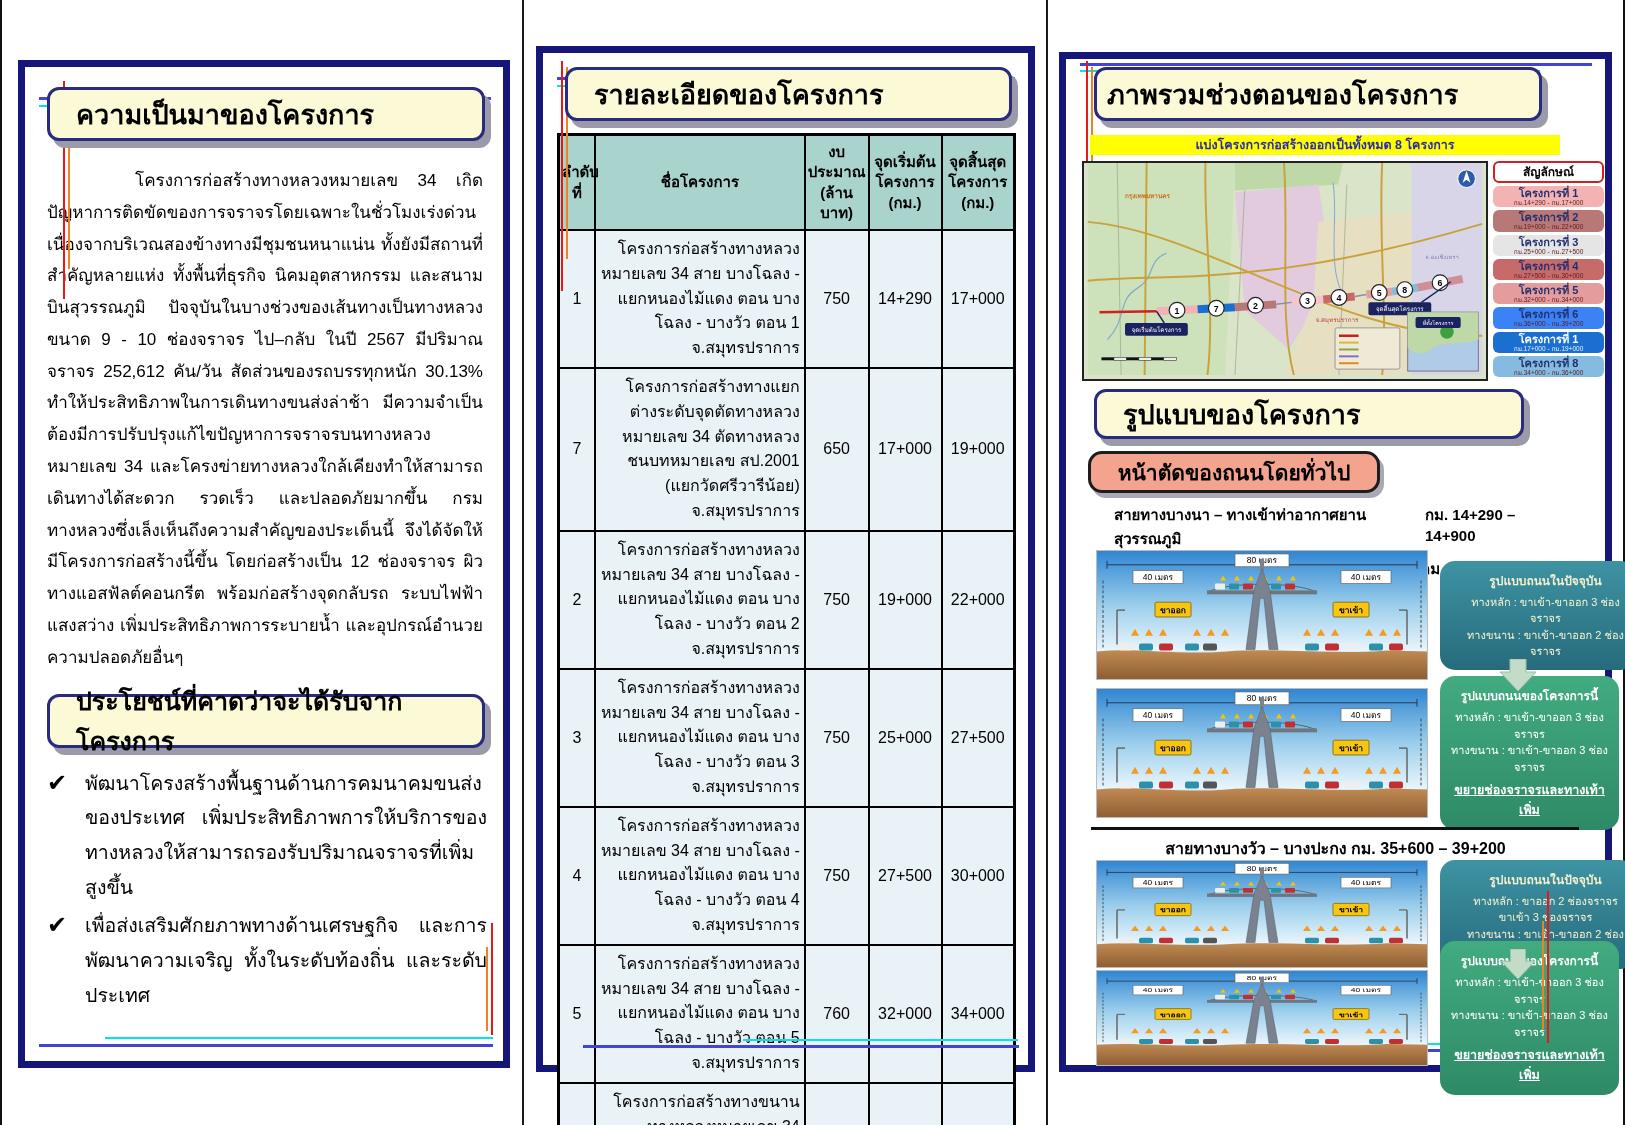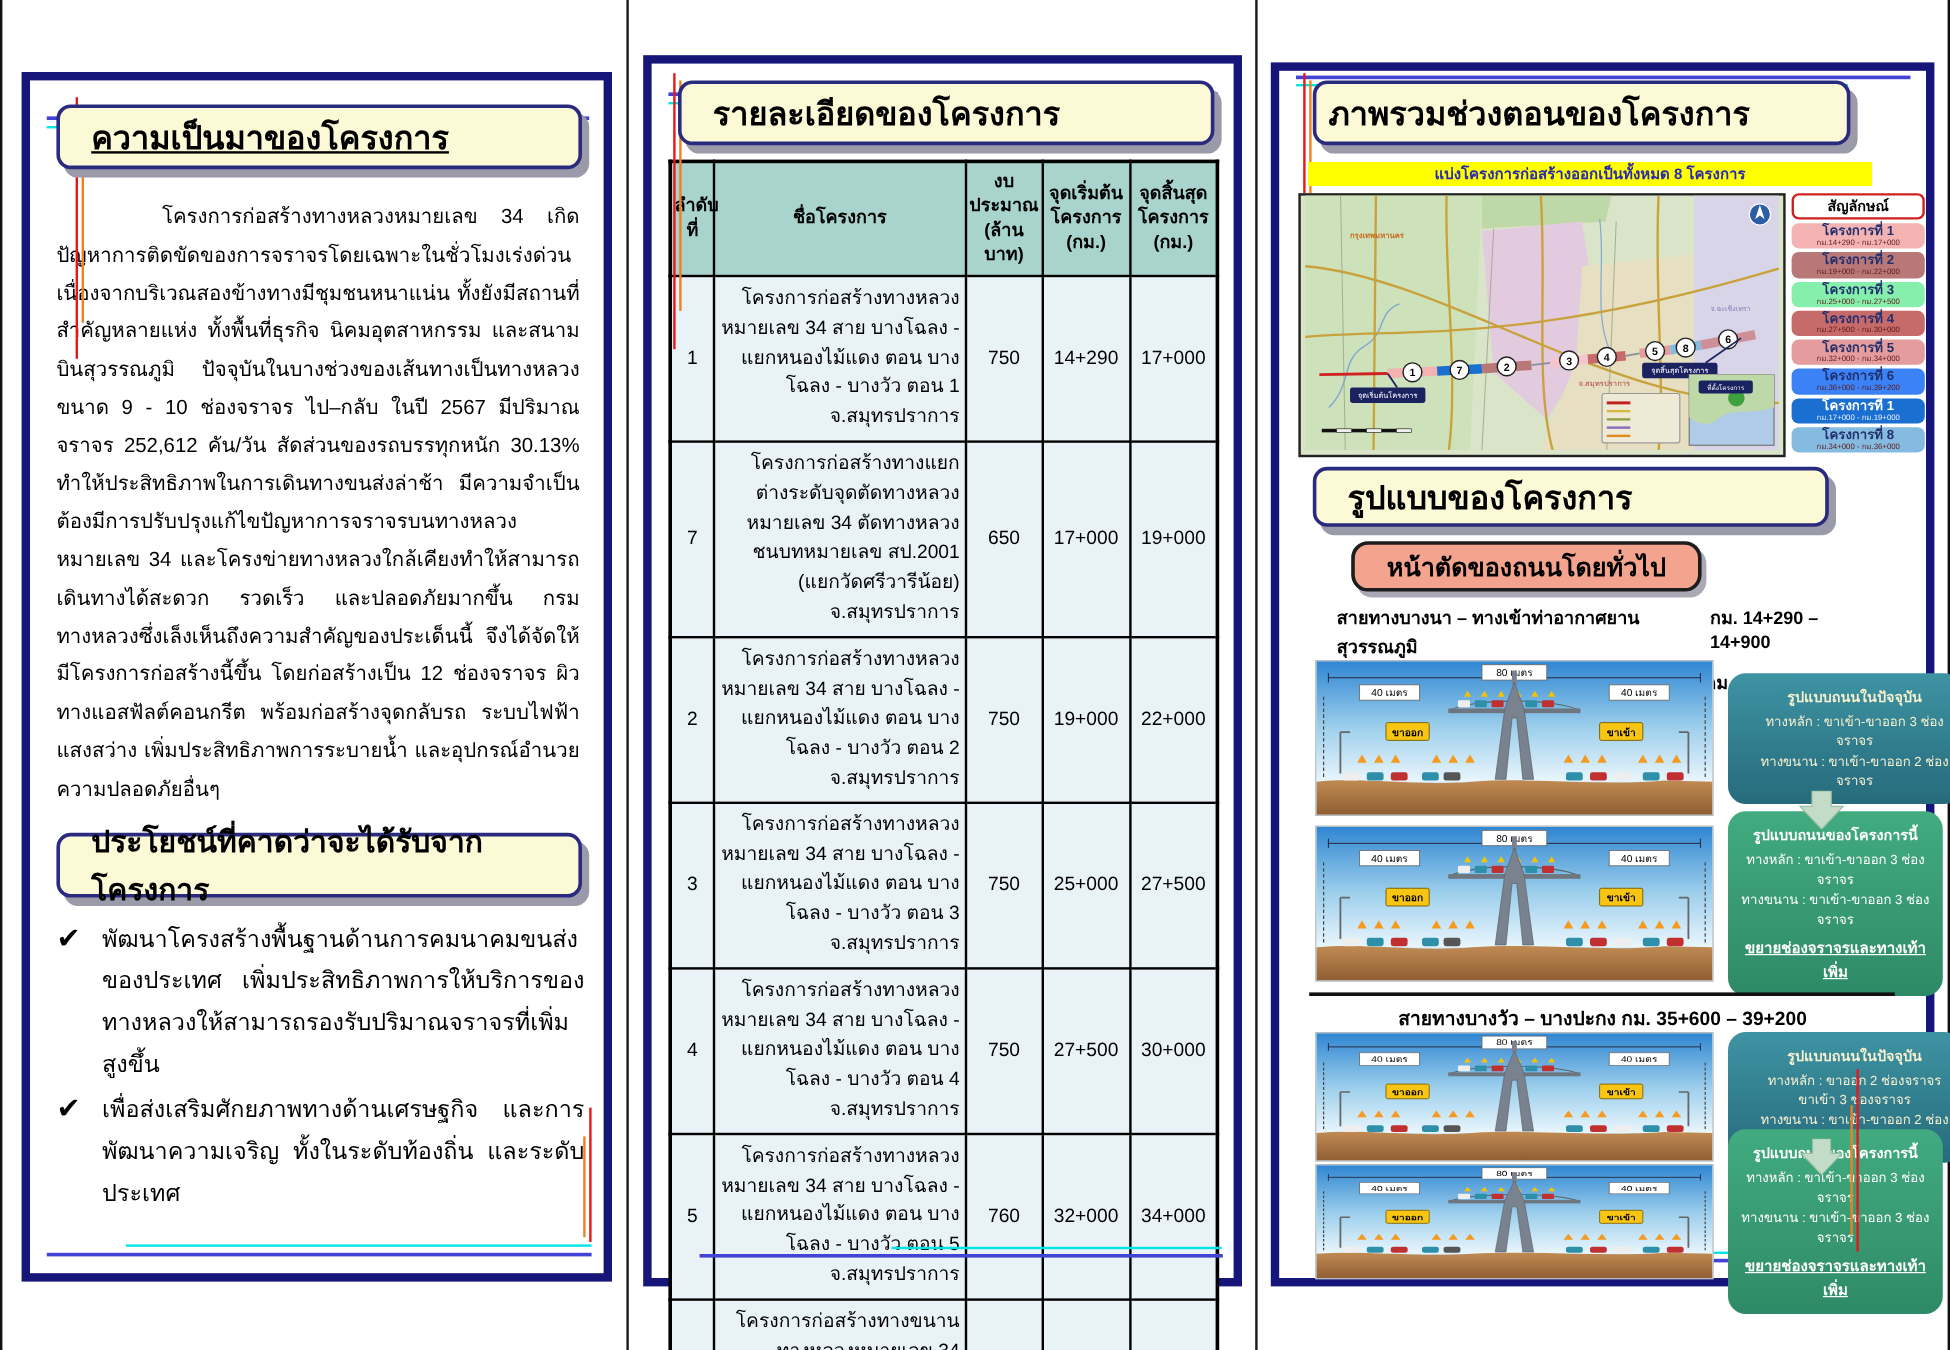--- a/index.html
+++ b/index.html
@@ -111,21 +111,21 @@
 <div class="panel" id="panel1">
   <div class="hline blue" style="top:30px;left:14px;width:452px;"></div>
   <div class="hline cyan" style="top:38px;left:14px;width:400px;"></div>
   <div class="vline red" style="left:38px;top:14px;height:218px;"></div>
   <div class="vline orange" style="left:43px;top:22px;height:180px;"></div>
   <div class="vline red" style="right:10px;bottom:26px;height:112px;"></div>
   <div class="vline orange" style="right:15px;bottom:30px;height:84px;"></div>
   <div class="hline cyan" style="bottom:22px;left:80px;width:388px;"></div>
   <div class="hline blue" style="bottom:14px;left:14px;width:454px;"></div>
 
-  <div class="hdr" style="margin:20px 18px 0 22px;text-decoration:underline;">
+  <div class="hdr" style="margin:20px 18px 0 22px;">
     <span>ความเป็นมาของโครงการ</span>
   </div>
 
   <div class="para">โครงการก่อสร้างทางหลวงหมายเลข 34 เกิดปัญหาการติดขัดของการจราจรโดยเฉพาะในชั่วโมงเร่งด่วน เนื่องจากบริเวณสองข้างทางมีชุมชนหนาแน่น ทั้งยังมีสถานที่สำคัญหลายแห่ง ทั้งพื้นที่ธุรกิจ นิคมอุตสาหกรรม และสนามบินสุวรรณภูมิ ปัจจุบันในบางช่วงของเส้นทางเป็นทางหลวงขนาด 9 - 10 ช่องจราจร ไป–กลับ ในปี 2567 มีปริมาณจราจร 252,612 คัน/วัน สัดส่วนของรถบรรทุกหนัก 30.13% ทำให้ประสิทธิภาพในการเดินทางขนส่งล่าช้า มีความจำเป็นต้องมีการปรับปรุงแก้ไขปัญหาการจราจรบนทางหลวงหมายเลข 34 และโครงข่ายทางหลวงใกล้เคียงทำให้สามารถเดินทางได้สะดวก รวดเร็ว และปลอดภัยมากขึ้น กรมทางหลวงซึ่งเล็งเห็นถึงความสำคัญของประเด็นนี้ จึงได้จัดให้มีโครงการก่อสร้างนี้ขึ้น โดยก่อสร้างเป็น 12 ช่องจราจร ผิวทางแอสฟัลต์คอนกรีต พร้อมก่อสร้างจุดกลับรถ ระบบไฟฟ้าแสงสว่าง เพิ่มประสิทธิภาพการระบายน้ำ และอุปกรณ์อำนวยความปลอดภัยอื่นๆ</div>
 
   <div class="hdr" style="margin:20px 18px 0 22px;font-size:25px;">
     <span>ประโยชน์ที่คาดว่าจะได้รับจากโครงการ</span>
   </div>
 
   <div class="benefits">
@@ -339,21 +339,21 @@
     <div class="legend">
       <div class="lg-title">สัญลักษณ์</div>
       <div class="lg-item" style="background-color: rgb(243, 179, 179);">
         <div class="lg-label" style="color: rgb(34, 48, 110);">โครงการที่ 1</div>
         <div class="lg-range">กม.14+290 - กม.17+000</div>
       </div>
       <div class="lg-item" style="background-color: rgb(185, 120, 120);">
         <div class="lg-label" style="color: rgb(34, 48, 110);">โครงการที่ 2</div>
         <div class="lg-range">กม.19+000 - กม.22+000</div>
       </div>
-      <div class="lg-item" style="background-color: #86efac;">
+      <div class="lg-item" style="background-color: #e5e5e5;">
         <div class="lg-label" style="color: rgb(34, 48, 110);">โครงการที่ 3</div>
         <div class="lg-range">กม.25+000 - กม.27+500</div>
       </div>
       <div class="lg-item" style="background-color: rgb(199, 106, 106);">
         <div class="lg-label" style="color: rgb(34, 48, 110);">โครงการที่ 4</div>
         <div class="lg-range">กม.27+500 - กม.30+000</div>
       </div>
       <div class="lg-item" style="background-color: rgb(229, 156, 156);">
         <div class="lg-label" style="color: rgb(34, 48, 110);">โครงการที่ 5</div>
         <div class="lg-range">กม.32+000 - กม.34+000</div>
@@ -370,21 +370,21 @@
         <div class="lg-label" style="color: rgb(34, 48, 110);">โครงการที่ 8</div>
         <div class="lg-range">กม.34+000 - กม.36+000</div>
       </div>
     </div>
   </div>
 
   <div class="hdr p3abs" style="top:330px;left:28px;width:430px;height:50px;">
     <span>รูปแบบของโครงการ</span>
   </div>
 
-  <div class="pinkbtn p3abs" style="top:392px;left:22px;width:292px;margin-left:38px;">
+  <div class="pinkbtn p3abs" style="top:392px;left:22px;width:292px;">
     <span>หน้าตัดของถนนโดยทั่วไป</span>
   </div>
 
   <div class="p3abs" style="top:444px;left:48px;width:452px;">
     <div class="kmline">
       <span>สายทางบางนา  –  ทางเข้าท่าอากาศยานสุวรรณภูมิ</span>
       <span class="r">กม. 14+290 – 14+900</span>
     </div>
     <div class="kmline">
       <span>สายทางเข้าท่าอากาศยานสุวรรณภูมิ  –  บางวัว</span>

